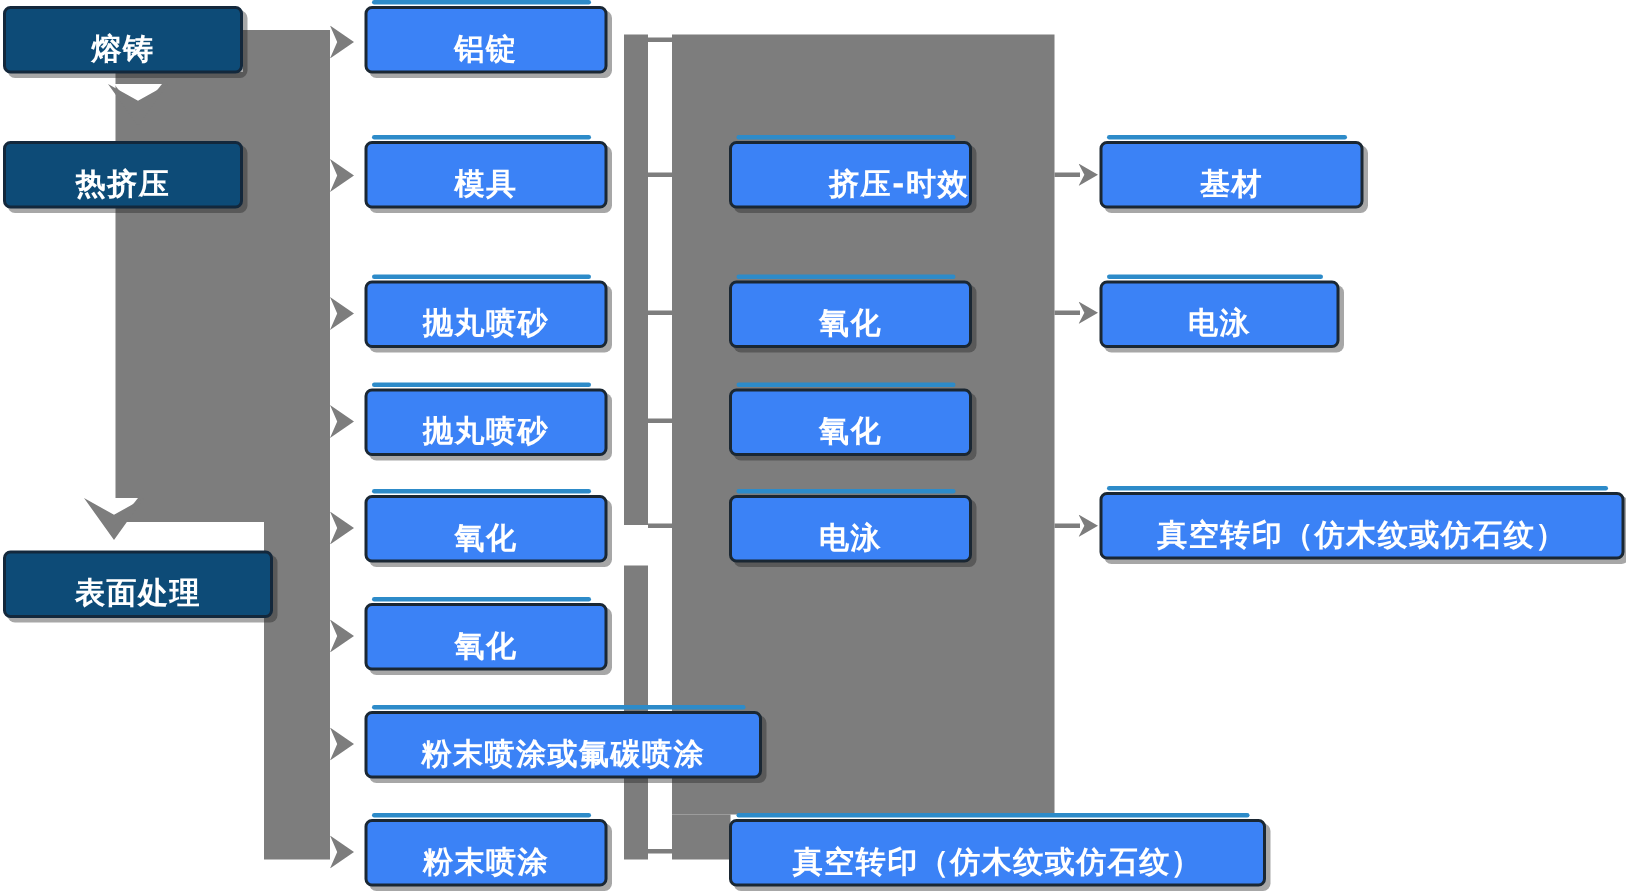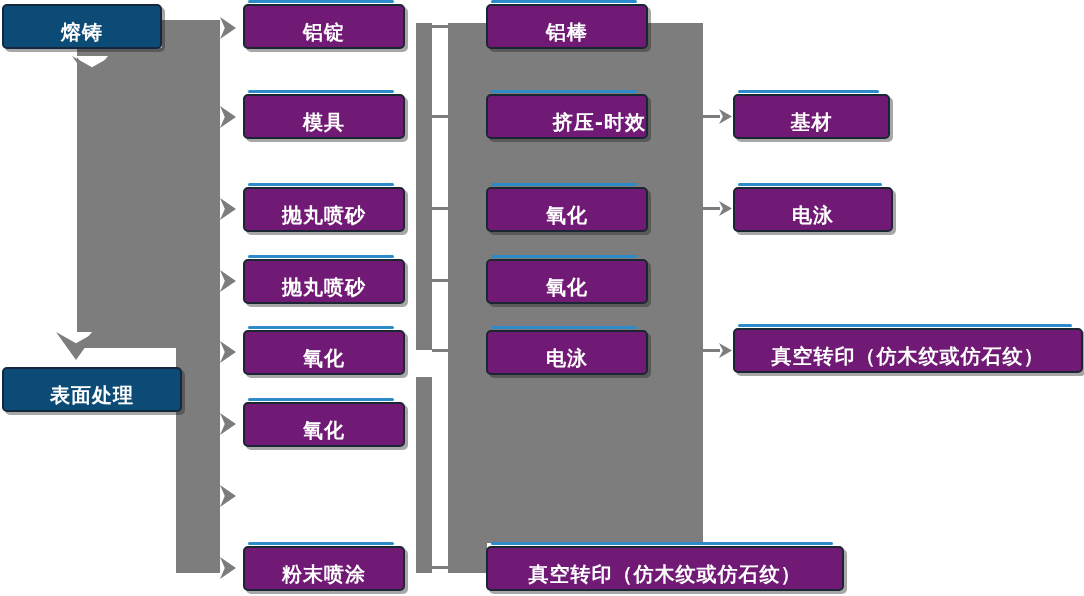--- a/index.html
+++ b/index.html
@@ -25,21 +25,21 @@
     position:absolute;left:4px;top:0;width:32px;height:20px;background:#ffffff;
     clip-path:polygon(0 0,100% 0,50% 100%);
   }
   .chevron-down .over{
     position:absolute;inset:0;background:#7d7d7d;
     clip-path:polygon(0 0,50% 100%,100% 0,50% 40%);
   }
   
   .node{
     position:absolute;height:45px;box-sizing:border-box;z-index:3;
-    background:#701a75;border:2px solid #1a2733;border-radius:5px;
+    background:#3b82f6;border:2px solid #1a2733;border-radius:5px;
     color:#ffffff;font-size:20px;font-weight:700;letter-spacing:1px;
     display:flex;align-items:center;justify-content:center;
     box-shadow:3px 3px 0 rgba(35,35,35,0.40);
   }
   .node.light::before{
     content:"";position:absolute;top:-6px;left:3px;right:9px;height:3px;
     background:#2d8bc9;border-radius:2px;
   }
   .node.dark{background:#0d4b77;border-color:#13283c;}
   .node .lbl{white-space:nowrap;margin-top:11px;}
@@ -87,20 +87,23 @@
   <div class="line" style="left:703px;top:115px;width:17px;"></div>
   <div class="arrow-right small" style="left:719px;top:109px;"></div>
   <div class="line" style="left:703px;top:207px;width:17px;"></div>
   <div class="arrow-right small" style="left:719px;top:201px;"></div>
   <div class="line" style="left:703px;top:349px;width:17px;"></div>
   <div class="arrow-right small" style="left:719px;top:343px;"></div>
 
   <div class="node dark" style="left:2px;top:4px;width:160px;">
     <span class="lbl">熔铸</span>
   </div>
+  <div class="node dark" style="left:2px;top:94px;width:160px;">
+    <span class="lbl">热挤压</span>
+  </div>
   <div class="node dark" style="left:2px;top:367px;width:180px;">
     <span class="lbl">表面处理</span>
   </div>
 
   <div class="node light" style="left:243px;top:4px;width:162px;">
     <span class="lbl">铝锭</span>
   </div>
   <div class="node light" style="left:243px;top:94px;width:162px;text-align:center;">
     <span class="lbl">模具</span>
   </div>
@@ -109,44 +112,44 @@
   </div>
   <div class="node light" style="left:243px;top:259px;width:162px;">
     <span class="lbl">抛丸喷砂</span>
   </div>
   <div class="node light" style="left:243px;top:330px;width:162px;">
     <span class="lbl">氧化</span>
   </div>
   <div class="node light" style="left:243px;top:402px;width:162px;">
     <span class="lbl">氧化</span>
   </div>
+  <div class="node light" style="left:243px;top:474px;width:265px;">
+    <span class="lbl">粉末喷涂或氟碳喷涂</span>
+  </div>
   <div class="node light" style="left:243px;top:546px;width:162px;">
     <span class="lbl">粉末喷涂</span>
   </div>
 
-  <div class="node light" style="left:486px;top:4px;width:162px;">
-    <span class="lbl">铝棒</span>
-  </div>
   <div class="node light" style="left:486px;top:94px;width:162px;justify-content:flex-end;">
     <span class="lbl">挤压-时效</span>
   </div>
   <div class="node light" style="left:486px;top:187px;width:162px;">
     <span class="lbl">氧化</span>
   </div>
   <div class="node light" style="left:486px;top:259px;width:162px;">
     <span class="lbl">氧化</span>
   </div>
   <div class="node light" style="left:486px;top:330px;width:162px;">
     <span class="lbl">电泳</span>
   </div>
   <div class="node light" style="left:486px;top:546px;width:358px;">
     <span class="lbl">真空转印（仿木纹或仿石纹）</span>
   </div>
 
-  <div class="node light" style="left:733px;top:94px;width:157px;">
+  <div class="node light" style="left:733px;top:94px;width:176px;">
     <span class="lbl">基材</span>
   </div>
   <div class="node light" style="left:733px;top:187px;width:160px;">
     <span class="lbl">电泳</span>
   </div>
   <div class="node light" style="left:733px;top:328px;width:350px;">
     <span class="lbl">真空转印（仿木纹或仿石纹）</span>
   </div>
 
 </div>

